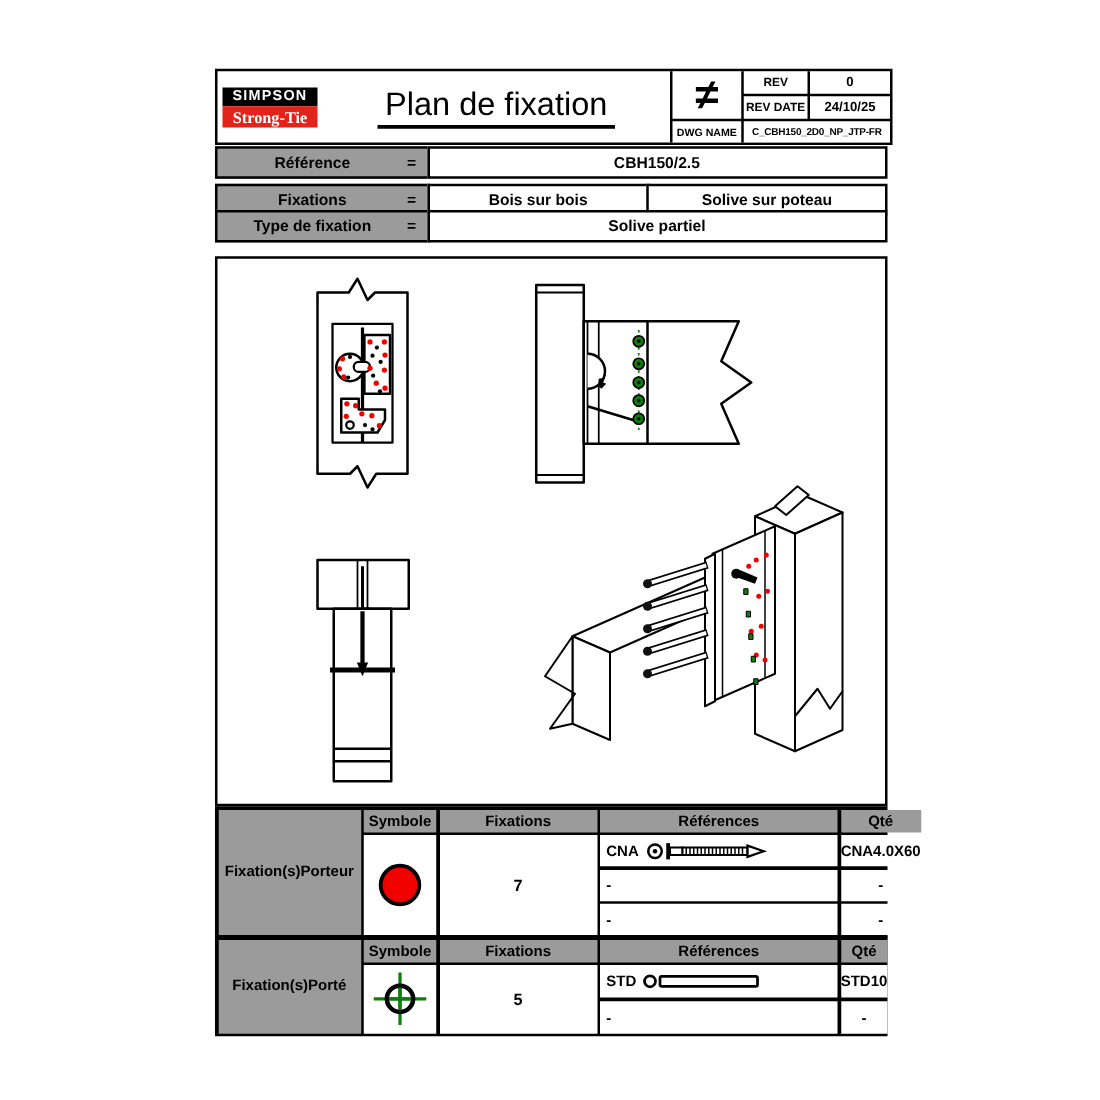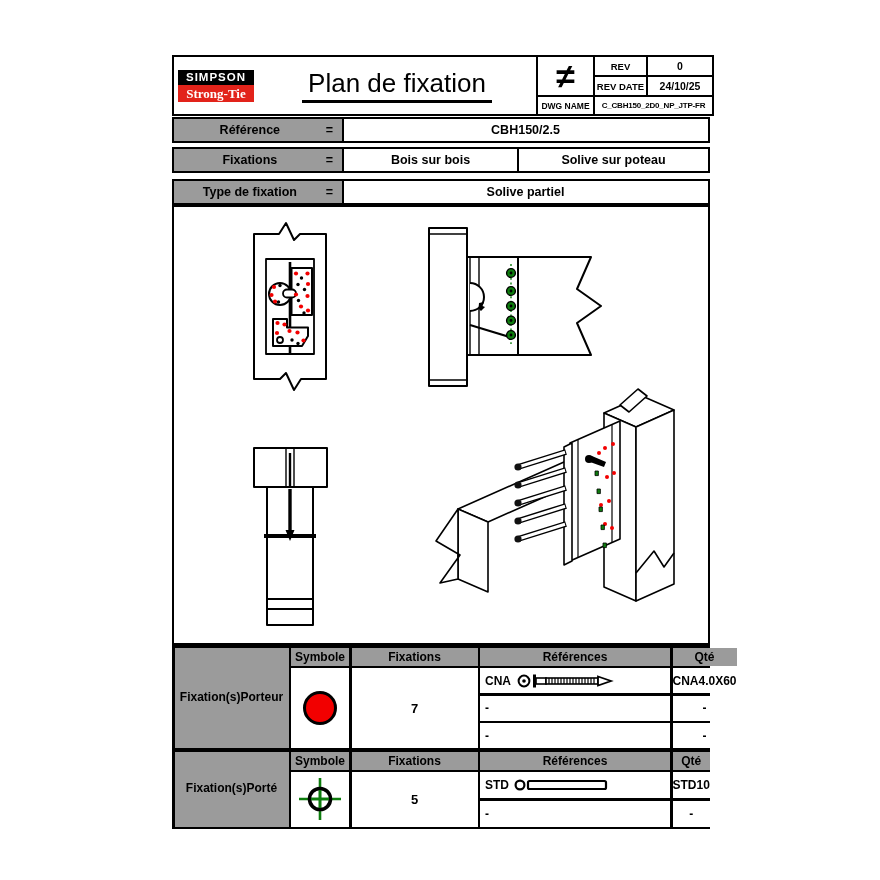--- a/index.html
+++ b/index.html
@@ -86,21 +86,21 @@
 
   <div class="info-row" style="top:92px;">
     <div class="icell ilabel">
       <span class="lbl">Fixations</span>
       <span class="eq">=</span>
     </div>
     <div class="icell ival" style="width:178px;">Bois sur bois</div>
     <div class="icell ival" style="width:193px;">Solive sur poteau</div>
   </div>
 
-  <div class="info-row" style="top:124px;">
+  <div class="info-row" style="top:113px;">
     <div class="icell ilabel">
       <span class="lbl">Type de fixation</span>
       <span class="eq">=</span>
     </div>
     <div class="icell ival" style="width:368px;">Solive partiel</div>
   </div>
 
   <div class="dwgbox">
     <svg viewBox="0 0 533 435" xmlns="http://www.w3.org/2000/svg" stroke-linejoin="round" stroke-linecap="butt">
 

